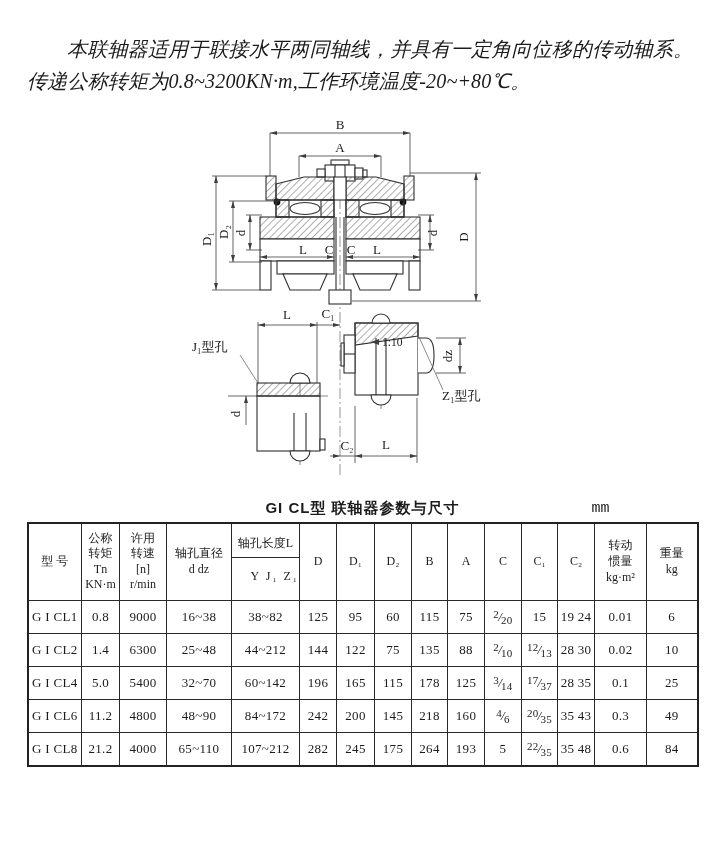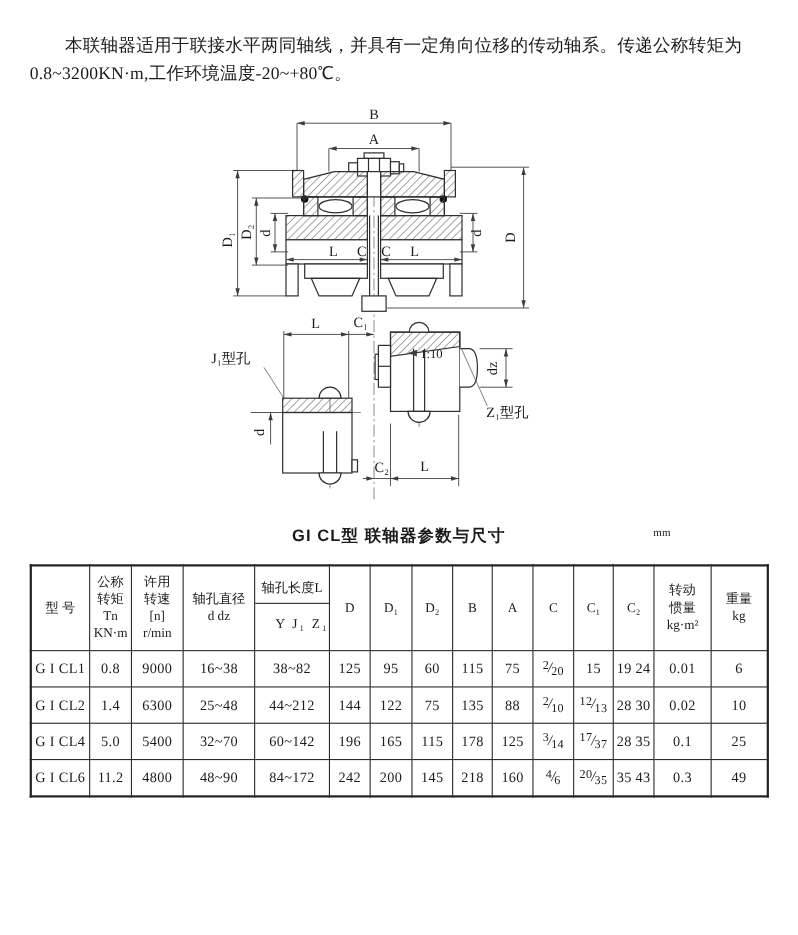--- a/index.html
+++ b/index.html
@@ -1,34 +1,34 @@
 <!DOCTYPE html>
 <html><head>
 <meta charset="utf-8">
 <style>
   html,body{margin:0;padding:0;}
   body{
     width:725px;height:850px;background:#ffffff;color:#1b1b1b;
     font-family:"Liberation Serif",serif;overflow:hidden;
   }
   .intro{
-    padding:13px 19px 0 27px;font-size:16px;line-height:1.62;
-    text-indent:2em;letter-spacing:.2px;
+    padding:13px 19px 0 27px;font-size:20px;line-height:1.62;
+    text-indent:2em;letter-spacing:.2px;font-style:italic;
   }
   svg.draw{display:block;margin-top:14px;}
   .title-row{
-    position:relative;width:670px;margin:6px auto 16px auto;text-align:center;
+    position:relative;width:670px;margin:6px auto 4px auto;text-align:center;
   }
   .tbl-title{
     font-family:"Liberation Sans",sans-serif;font-weight:bold;font-size:15px;
     letter-spacing:1px;
   }
   .unit{
-    position:absolute;right:88px;top:1px;font-size:10px;
-    font-family:Liberation Serif, serif;font-weight:normal;
+    position:absolute;right:88px;top:1px;font-size:15px;
+    font-family:Liberation Mono, monospace;font-weight:normal;
   }
   table.spec{
     width:670px;margin:2px auto 0 auto;border-collapse:collapse;
     border:2px solid #222;table-layout:fixed;
   }
   table.spec th,table.spec td{
     border:1px solid #2a2a2a;text-align:center;vertical-align:middle;padding:0;
   }
   table.spec th{
     font-weight:normal;font-size:12px;line-height:1.3;white-space:pre-line;
@@ -355,14 +355,31 @@
         <td>200</td>
         <td>145</td>
         <td>218</td>
         <td>160</td>
         <td><span class="fnum">4</span><span class="fslash">/</span><span class="fden">6</span></td>
         <td><span class="fnum">20</span><span class="fslash">/</span><span class="fden">35</span></td>
         <td>35 43</td>
         <td>0.3</td>
         <td>49</td>
       </tr>
+      <tr>
+        <td>G I CL8</td>
+        <td>21.2</td>
+        <td>4000</td>
+        <td>65~110</td>
+        <td>107~212</td>
+        <td>282</td>
+        <td>245</td>
+        <td>175</td>
+        <td>264</td>
+        <td>193</td>
+        <td>5</td>
+        <td><span class="fnum">22</span><span class="fslash">/</span><span class="fden">35</span></td>
+        <td>35 48</td>
+        <td>0.6</td>
+        <td>84</td>
+      </tr>
     </tbody>
 </table>
 
 </body></html>

